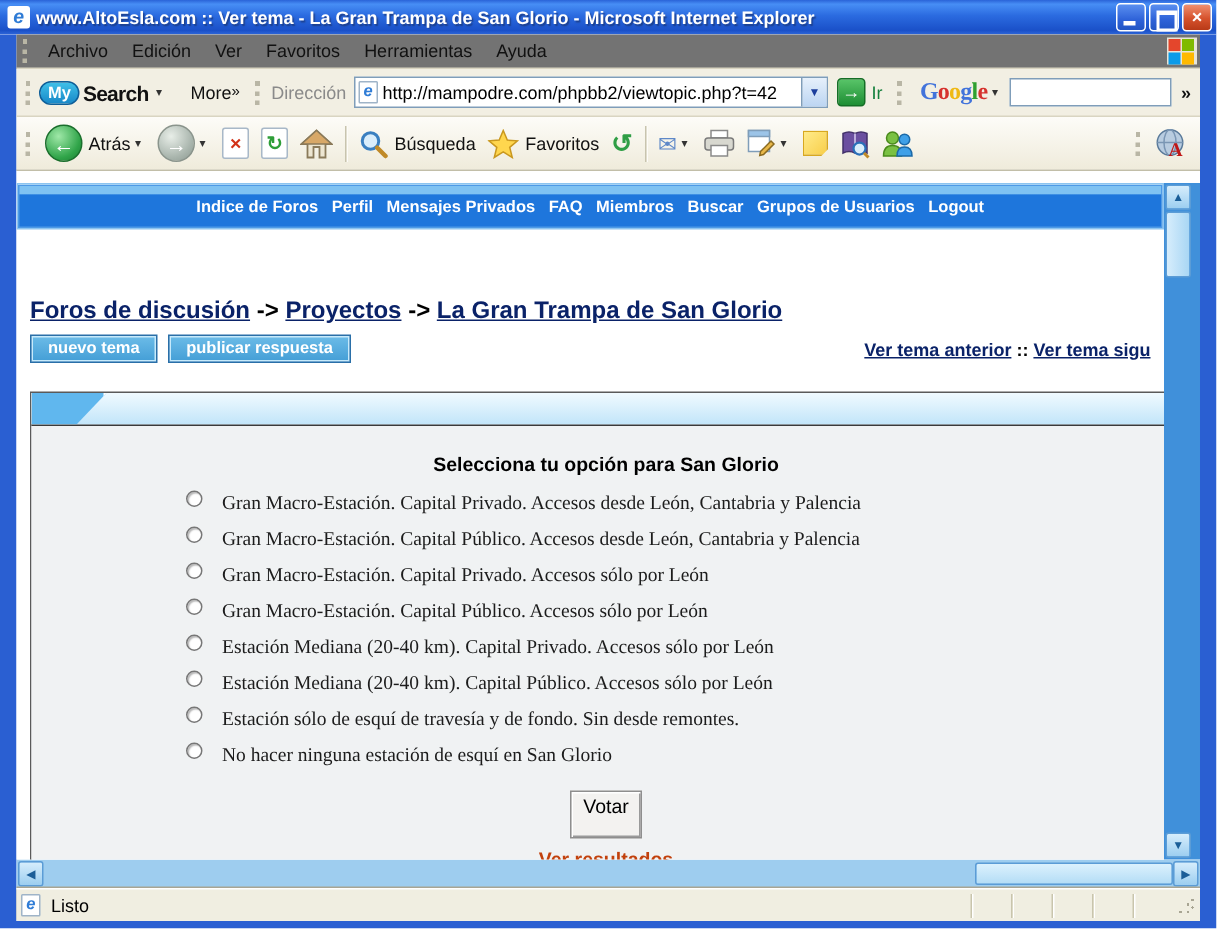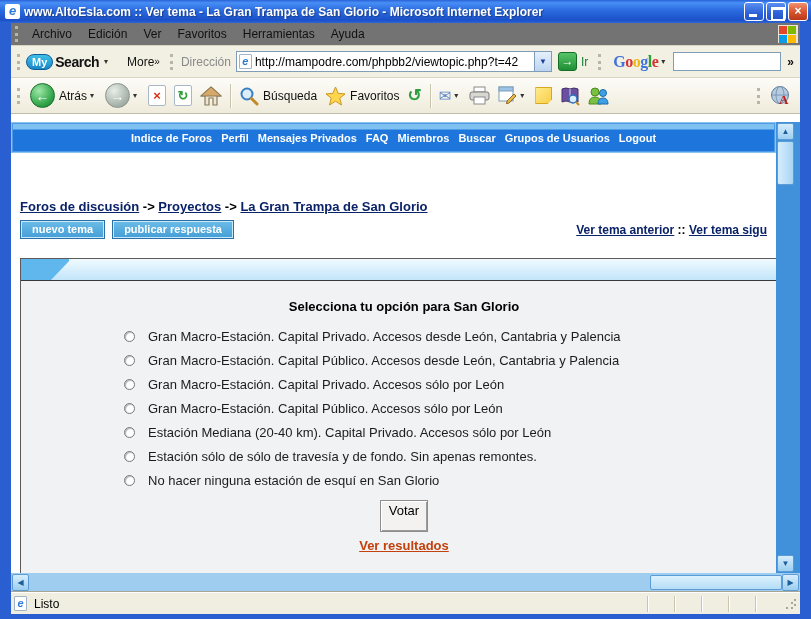--- a/index.html
+++ b/index.html
@@ -74,36 +74,36 @@
   
   .gapwhite { height:8px; background:#fff; }
   .client { height:451px; display:flex; }
   .page { flex:1; background:#fff; overflow:hidden; position:relative; }
 
   .forumnav { height:31px; background:linear-gradient(#7FC2F2 0,#7FC2F2 6px,#1E76DC 7px); border:1px solid #8CC4F0;
     box-shadow:inset 0 0 0 1px #4E9AE6; display:flex; align-items:center; justify-content:center; gap:9px; }
   .forumnav a { color:#fff; font-weight:bold; font-size:11px; text-decoration:none; cursor:pointer; white-space:nowrap; }
 
   .pagepad { padding:0 9px; }
-  .crumbs { margin-top:46px; font-size:13px; font-weight:bold; color:#000; white-space:nowrap; }
+  .crumbs { margin-top:46px; font-size:16px; font-weight:bold; color:#000; white-space:nowrap; }
   .crumbs a { color:#0A2268; text-decoration:underline; cursor:pointer; }
   .btnrow { margin-top:6px; display:flex; align-items:center; white-space:nowrap; }
   .bluebtn { height:19px; background:linear-gradient(#6CBCE8,#449ED6); border:1px solid #2A6FA8; box-shadow:inset 0 0 0 1px #C7EAFB;
     color:#fff; font-weight:bold; font-size:11px; padding:0 11px; line-height:17px; margin-right:7px; cursor:pointer; }
   .topicnav { margin-left:auto; font-size:12px; font-weight:bold; color:#000; }
   .topicnav a { color:#0A2268; text-decoration:underline; cursor:pointer; }
 
   .polltable { margin-top:19px; width:768px; border:1px solid #5A5A5A; }
   .pollhead { height:22px; background:linear-gradient(#F0FAFF,#C2E5F9); border-bottom:1px solid #3A3A3A; position:relative; }
   .cap { position:absolute; left:0; top:0; height:100%; width:50px; background:#60B7EE;
     clip-path:polygon(0 0,50px 0,30px 100%,0 100%); box-shadow:inset -2px 0 0 #fff; }
   .pollbody { height:302px; background:#F0F2F3; padding-top:18px; }
   .polltitle { text-align:center; font-size:13px; font-weight:bold; color:#000; }
   .opts { width:560px; margin:10px auto 0; }
-  .optrow { height:24px; display:flex; align-items:center; cursor:pointer; }
+  .optrow { height:24px; display:flex; align-items:flex-start; cursor:pointer;font-family:Liberation Serif, serif; }
   .radio { width:11px; height:11px; border-radius:50%; background:#fff; border:1px solid #777;
     box-shadow:inset 1px 1px 1px #B8B8B8; margin-right:13px; flex:none; cursor:pointer; }
   .optlabel { font-size:13px; color:#1C1C1C; white-space:nowrap; }
   .votewrap { text-align:center; margin-top:8px; }
   .votebtn { display:inline-block; min-width:46px; height:32px; background:#F3F2F0; border:1px solid #8E8E8E;
     box-shadow:inset 1px 1px 0 #fff, inset -1px -1px 0 #9A9A9A; font-size:13px; color:#000; line-height:19px; padding:0 8px; cursor:pointer; }
   .reswrap { text-align:center; margin-top:6px; font-size:13px; font-weight:bold; }
   .reswrap a { color:#c2410c; text-decoration:underline; cursor:pointer; }
 
   
@@ -335,21 +335,25 @@
                 <div class="optrow">
                     <span class="radio"></span>
                     <span class="optlabel">Gran Macro-Estación. Capital Público. Accesos sólo por León</span>
                   </div>
                 <div class="optrow">
                     <span class="radio"></span>
                     <span class="optlabel">Estación Mediana (20-40 km). Capital Privado. Accesos sólo por León</span>
                   </div>
                 <div class="optrow">
                     <span class="radio"></span>
-                    <span class="optlabel">Estación sólo de sólo de travesía y de fondo. Sin apenas remontes.</span>
+                    <span class="optlabel">Estación Mediana (20-40 km). Capital Público. Accesos sólo por León</span>
+                  </div>
+                <div class="optrow">
+                    <span class="radio"></span>
+                    <span class="optlabel">Estación sólo de esquí de travesía y de fondo. Sin desde remontes.</span>
                   </div>
                 <div class="optrow">
                     <span class="radio"></span>
                     <span class="optlabel">No hacer ninguna estación de esquí en San Glorio</span>
                   </div>
               </div>
               <div class="votewrap"><span class="votebtn">Votar</span></div>
               <div class="reswrap"><a>Ver resultados</a></div>
             </div>
           </div>

